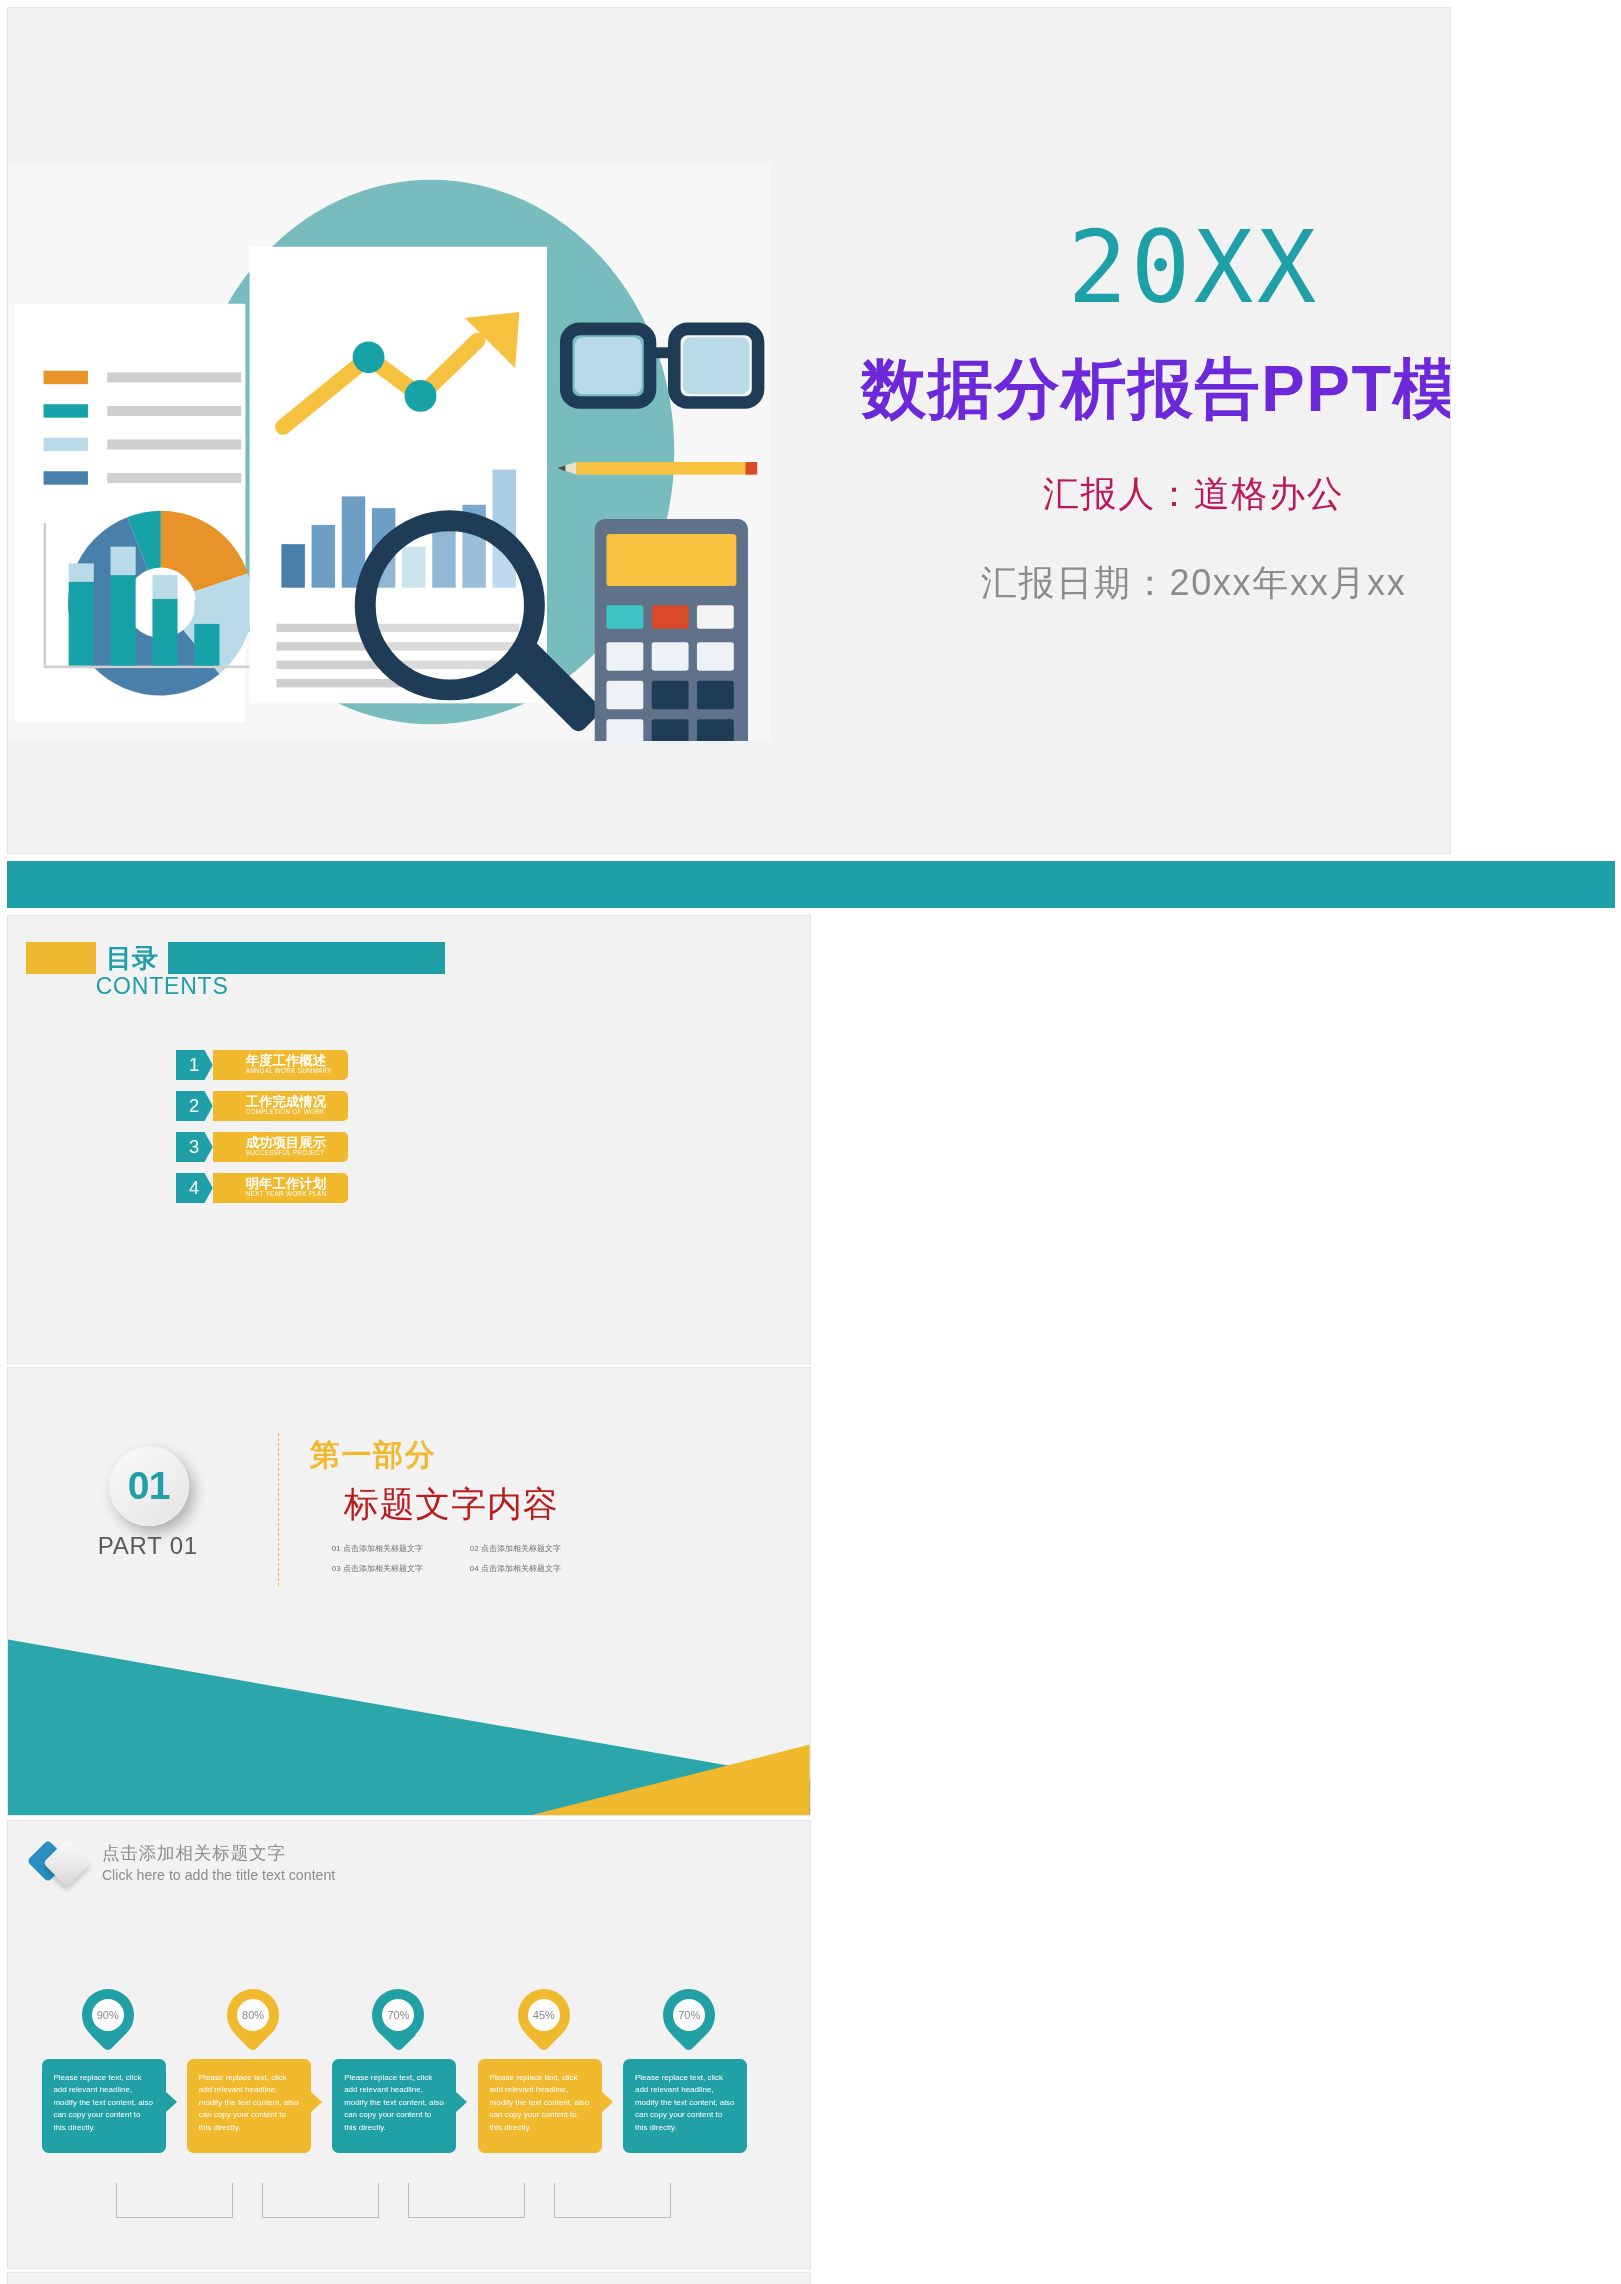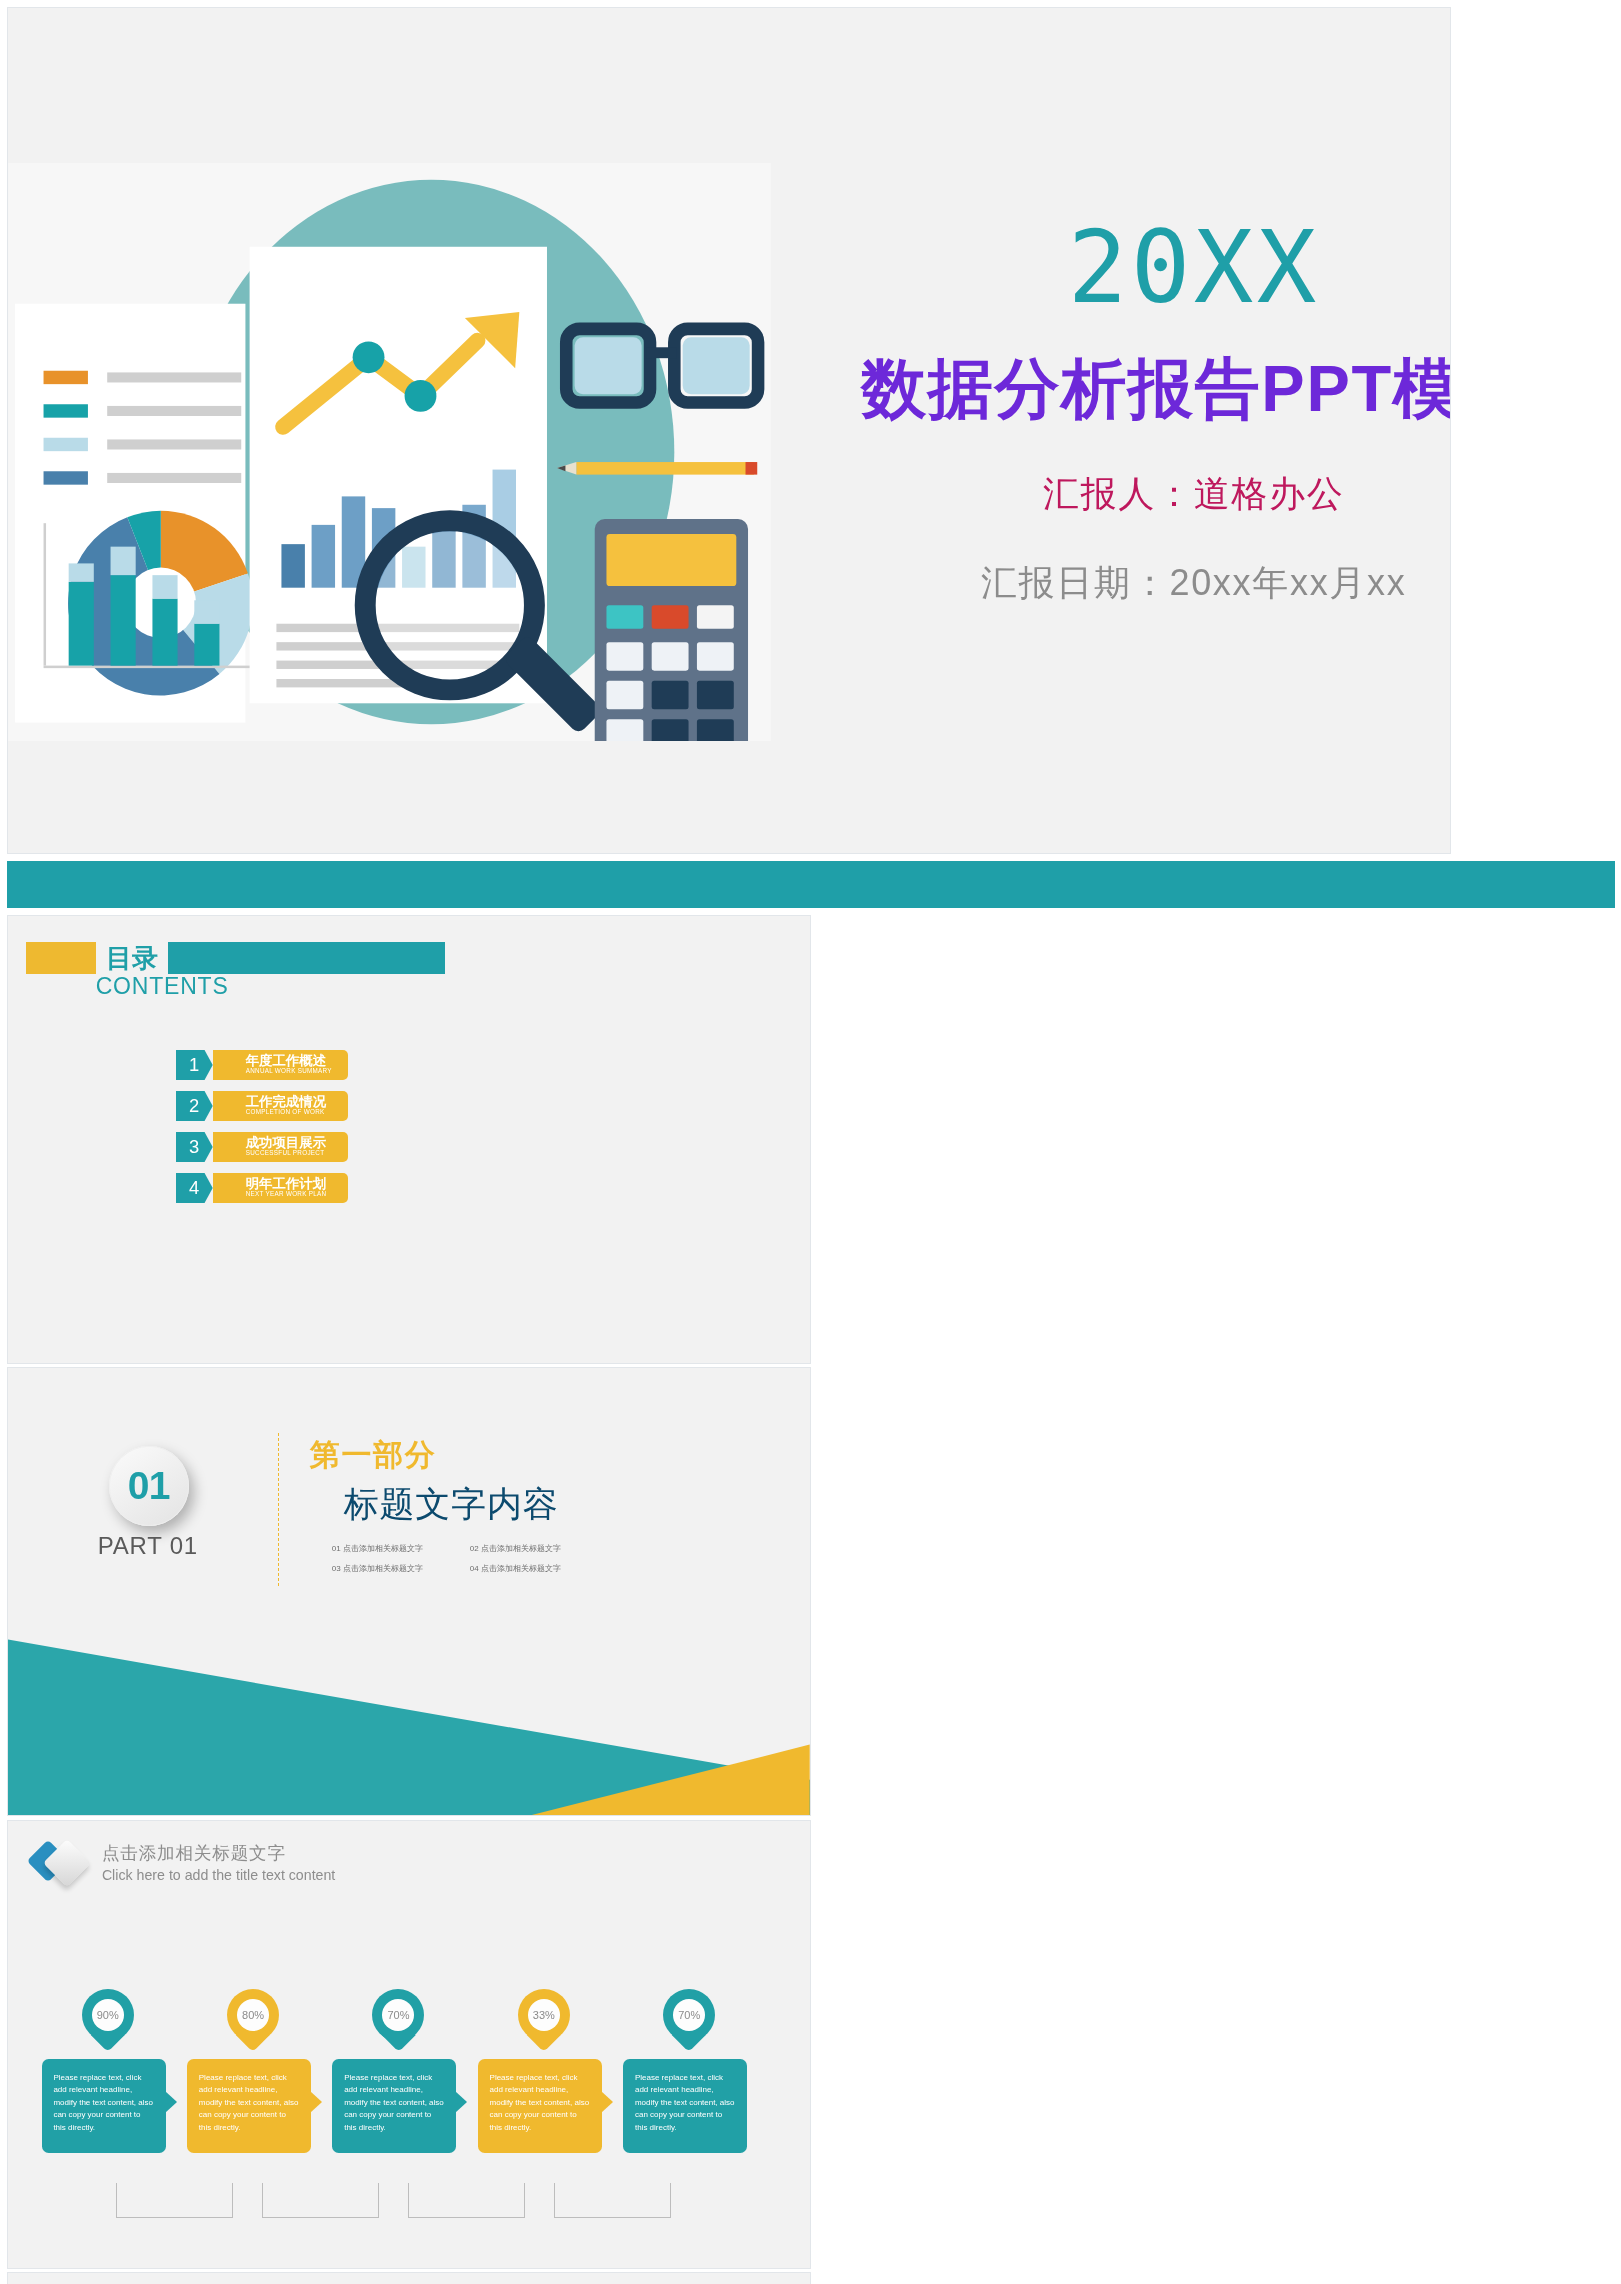--- a/index.html
+++ b/index.html
@@ -97,21 +97,21 @@
     position: absolute; left: 101px; top: 78px; width: 80px; height: 80px;
     border-radius: 50%; background: linear-gradient(145deg,#fbfbfb,#e3e3e3);
     box-shadow: 5px 6.7px 13.4px rgba(0,0,0,.28), inset 0 0 0 0.8px #eee;
     display: flex; align-items: center; justify-content: center;
   }
   .part-circle-num { font-size: 39px; color: #1f9fa8; font-weight: bold; letter-spacing: -0.8px; }
   .part-label { position: absolute; left: 90px; top: 164px; font-size: 24px; color: #5a5a5a; letter-spacing: 0.8px; }
   .part-divider { position: absolute; left: 270px; top: 65px; width: 0; height: 153px; border-left: 1.7px dashed #f0b92e; }
   .part-right { position: absolute; left: 302px; top: 67px; }
   .part-kicker { font-size: 30px; color: #f0b92e; font-weight: bold; letter-spacing: 1.7px; }
-  .part-heading { font-size: 35px; color: #0c4a6e; margin-top: 5px; margin-left: 34px; letter-spacing: 0.8px; }
+  .part-heading { font-size: 35px; color: #b91c1c; margin-top: 5px; margin-left: 34px; letter-spacing: 0.8px; }
   .part-items { display: flex; flex-wrap: wrap; width: 277px; margin-top: 15px; margin-left: 22px; }
   .part-item { width: 138px; font-size: 8px; color: #6e6e6e; margin-bottom: 9.2px; }
   .part-item b { color: #6e6e6e; font-weight: normal; margin-right: 2.5px; }
 
   
   .pins { position: absolute; left: 34px; top: 168px; display: flex; }
   .pin-col { width: 132px; margin-right: 13.4px; position: relative; }
   .pin {
     width: 52px; height: 65px; margin: 0 auto; position: relative;
   }
@@ -381,21 +381,21 @@
               <div class="pin-inner">70%</div>
             </div>
           </div>
           <div class="pin-box teal-bg teal-arrow">Please replace text, click add relevant headline, modify the text content, also can copy your content to this directly.</div>
         </div>
 
         <div class="pin-col">
           <div class="pin">
             <div class="pin-tail yellow-bg"></div>
             <div class="pin-head yellow-bg">
-              <div class="pin-inner">33%</div>
+              <div class="pin-inner">45%</div>
             </div>
           </div>
           <div class="pin-box yellow-bg yellow-arrow">Please replace text, click add relevant headline, modify the text content, also can copy your content to this directly.</div>
         </div>
 
         <div class="pin-col">
           <div class="pin">
             <div class="pin-tail teal-bg"></div>
             <div class="pin-head teal-bg">
               <div class="pin-inner">70%</div>

